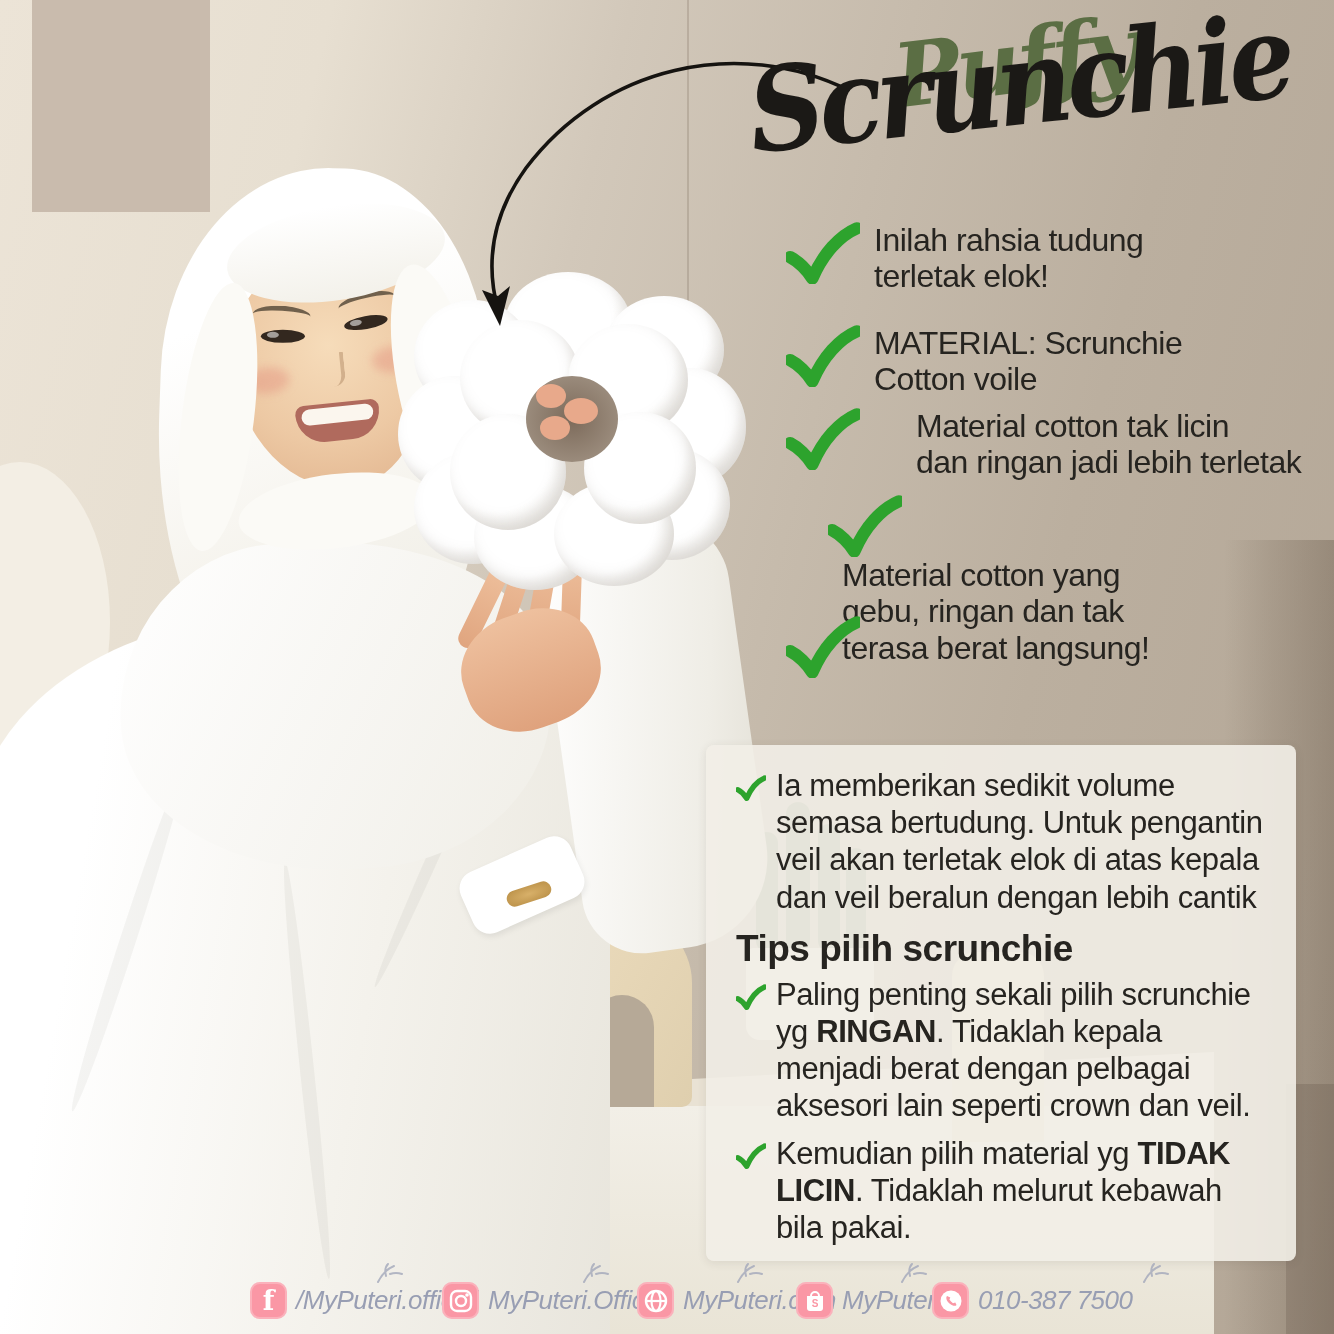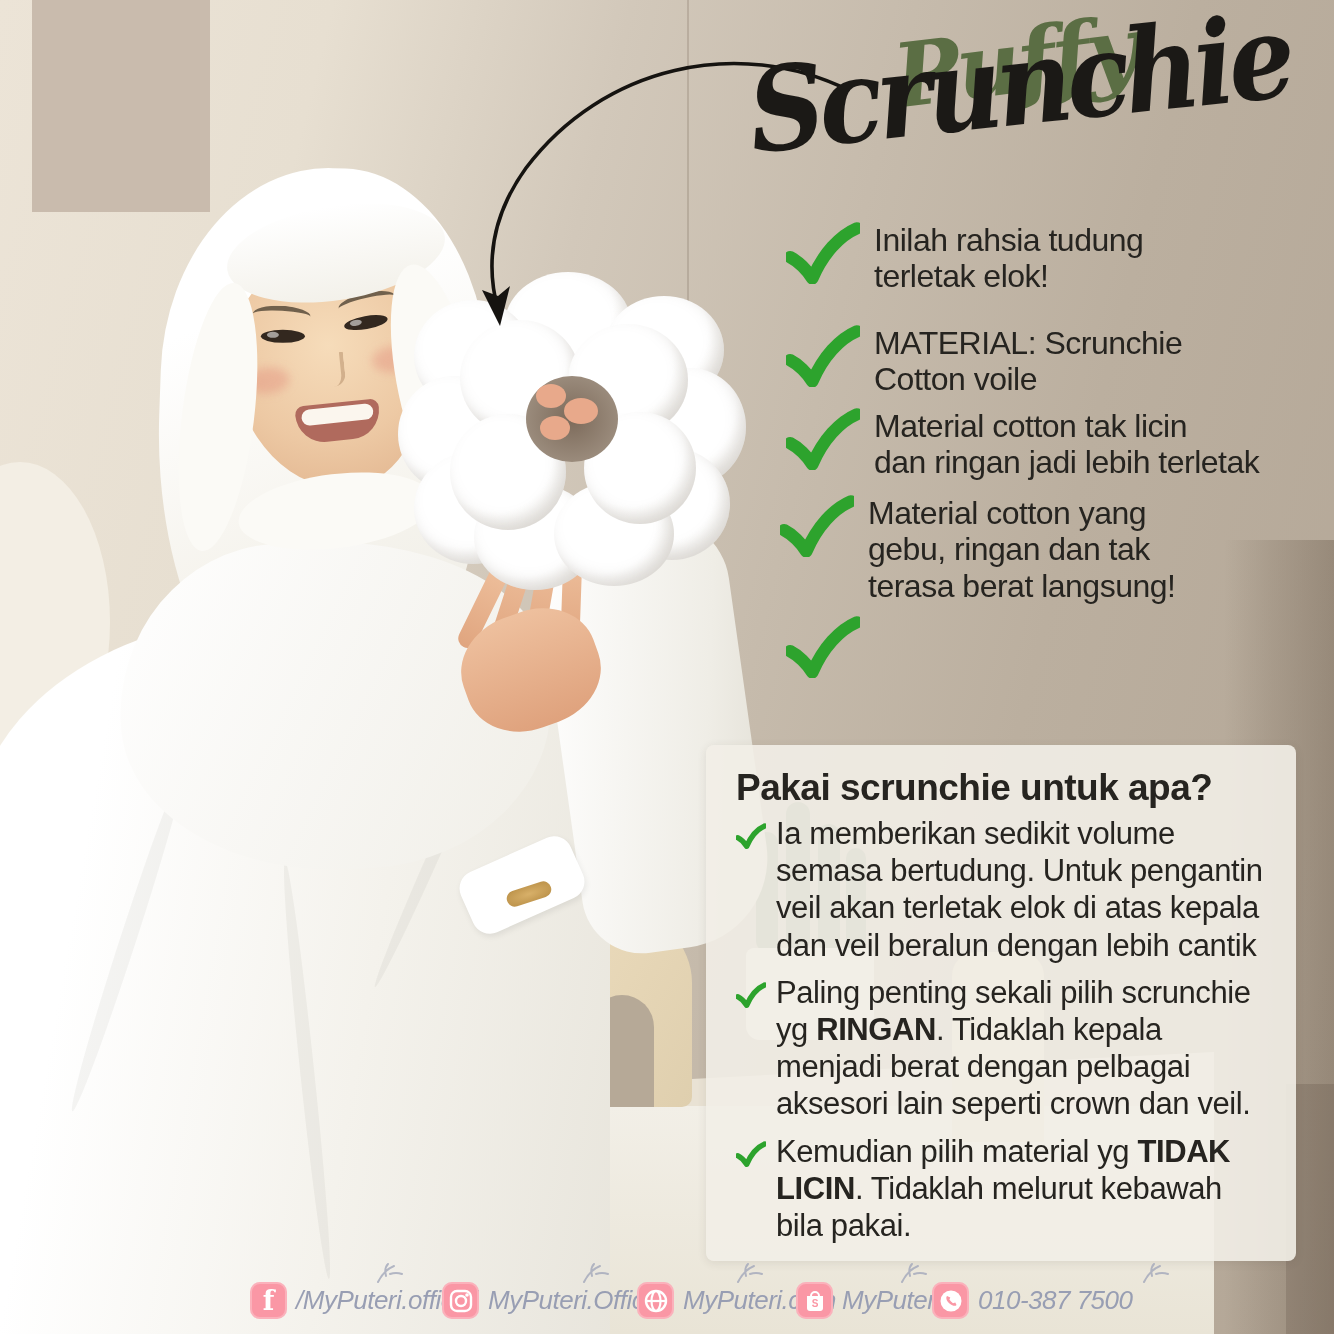--- a/index.html
+++ b/index.html
@@ -197,52 +197,52 @@
     <div class="check-text">Inilah rahsia tudung
 terletak elok!</div>
   </div>
   <div class="abs check-item" style="left:786px;top:325px;">
     <svg width="74" height="62" viewBox="0 0 90 70">
         <path d="M5 40 C15 45 26 56 32 66 C45 36 65 14 86 5" fill="none" stroke="#2da32d" stroke-width="15" stroke-linecap="round" stroke-linejoin="round"></path>
       </svg>
     <div class="check-text">MATERIAL: Scrunchie
 Cotton voile</div>
   </div>
-  <div class="abs check-item" style="left:786px;top:408px;">
+  <div class="abs check-item" style="left:786px;top:408px;gap:42px;">
     <svg width="74" height="62" viewBox="0 0 90 70">
         <path d="M5 40 C15 45 26 56 32 66 C45 36 65 14 86 5" fill="none" stroke="#2da32d" stroke-width="15" stroke-linecap="round" stroke-linejoin="round"></path>
       </svg>
     <div class="check-text">Material cotton tak licin
 dan ringan jadi lebih terletak</div>
   </div>
-  <div class="abs check-item" style="left:780px;top:495px;">
+  <div class="abs check-item" style="left:828px;top:495px;flex-direction:column;">
     <svg width="74" height="62" viewBox="0 0 90 70">
         <path d="M5 40 C15 45 26 56 32 66 C45 36 65 14 86 5" fill="none" stroke="#2da32d" stroke-width="15" stroke-linecap="round" stroke-linejoin="round"></path>
       </svg>
     <div class="check-text">Material cotton yang
 gebu, ringan dan tak
 terasa berat langsung!</div>
   </div>
   <div class="abs check-item" style="left:786px;top:616px;">
     <svg width="74" height="62" viewBox="0 0 90 70">
         <path d="M5 40 C15 45 26 56 32 66 C45 36 65 14 86 5" fill="none" stroke="#2da32d" stroke-width="15" stroke-linecap="round" stroke-linejoin="round"></path>
       </svg>
   </div>
 
   <div class="abs infobox">
-    <div class="ib-h">Pakai scrunchie untuk apa?</div>
     <div class="ib-item">
       <svg width="30" height="26" viewBox="0 0 90 70">
           <path d="M5 40 C15 45 26 56 32 66 C45 36 65 14 86 5" fill="none" stroke="#2da32d" stroke-width="16" stroke-linecap="round" stroke-linejoin="round"></path>
         </svg>
       <div class="ib-text">Ia memberikan sedikit volume
 semasa bertudung. Untuk pengantin
 veil akan terletak elok di atas kepala
 dan veil beralun dengan lebih cantik</div>
     </div>
+    <div class="ib-h" style="margin-top:12px;">Tips pilih scrunchie</div>
     <div class="ib-item">
       <svg width="30" height="26" viewBox="0 0 90 70">
           <path d="M5 40 C15 45 26 56 32 66 C45 36 65 14 86 5" fill="none" stroke="#2da32d" stroke-width="16" stroke-linecap="round" stroke-linejoin="round"></path>
         </svg>
       <div class="ib-text"><span>Paling penting sekali pilih scrunchie yg </span><b>RINGAN</b><span>. Tidaklah kepala menjadi berat dengan pelbagai aksesori lain seperti crown dan veil.</span></div>
     </div>
     <div class="ib-item">
       <svg width="30" height="26" viewBox="0 0 90 70">
           <path d="M5 40 C15 45 26 56 32 66 C45 36 65 14 86 5" fill="none" stroke="#2da32d" stroke-width="16" stroke-linecap="round" stroke-linejoin="round"></path>
         </svg>

